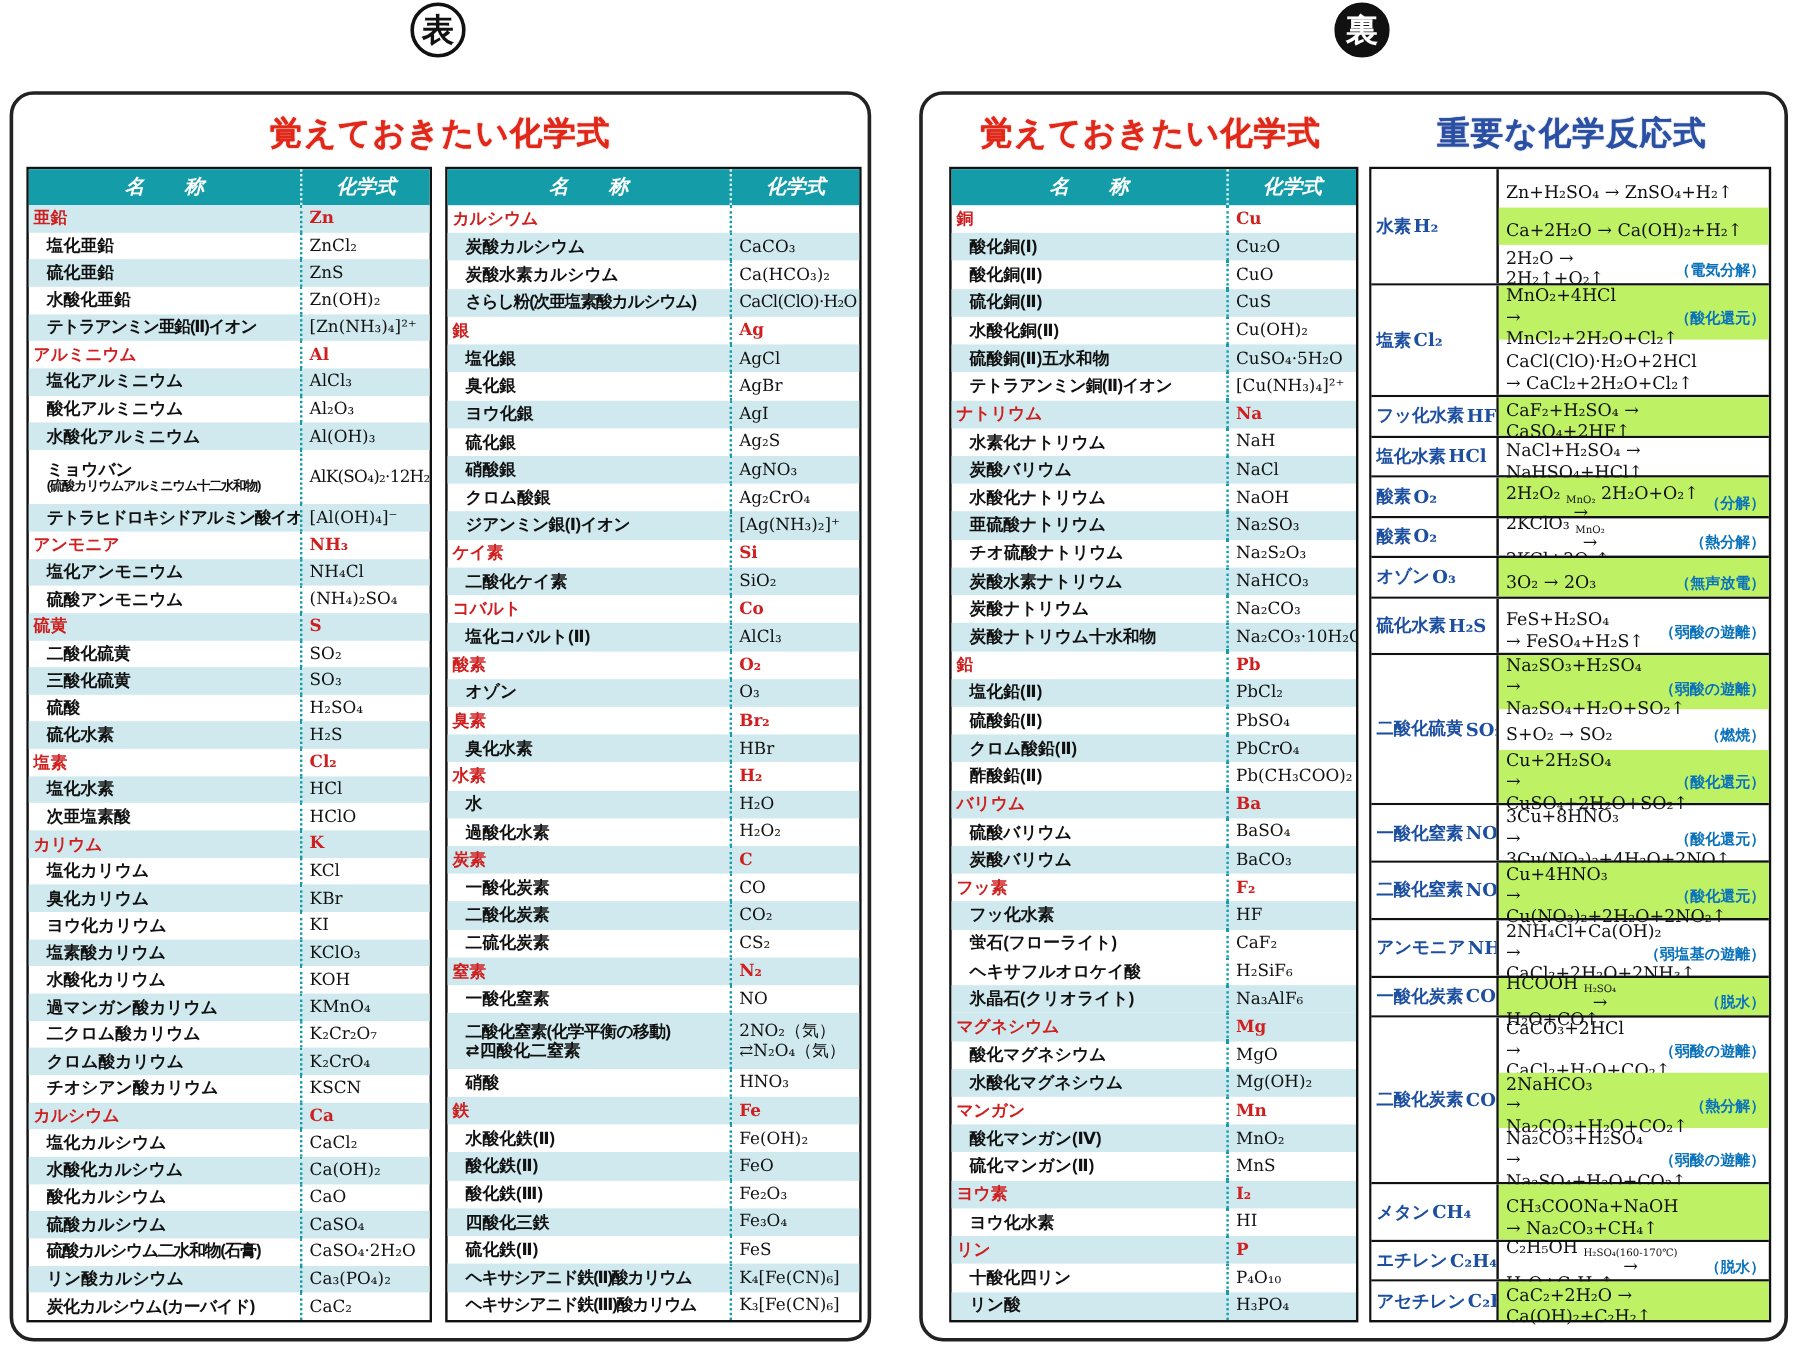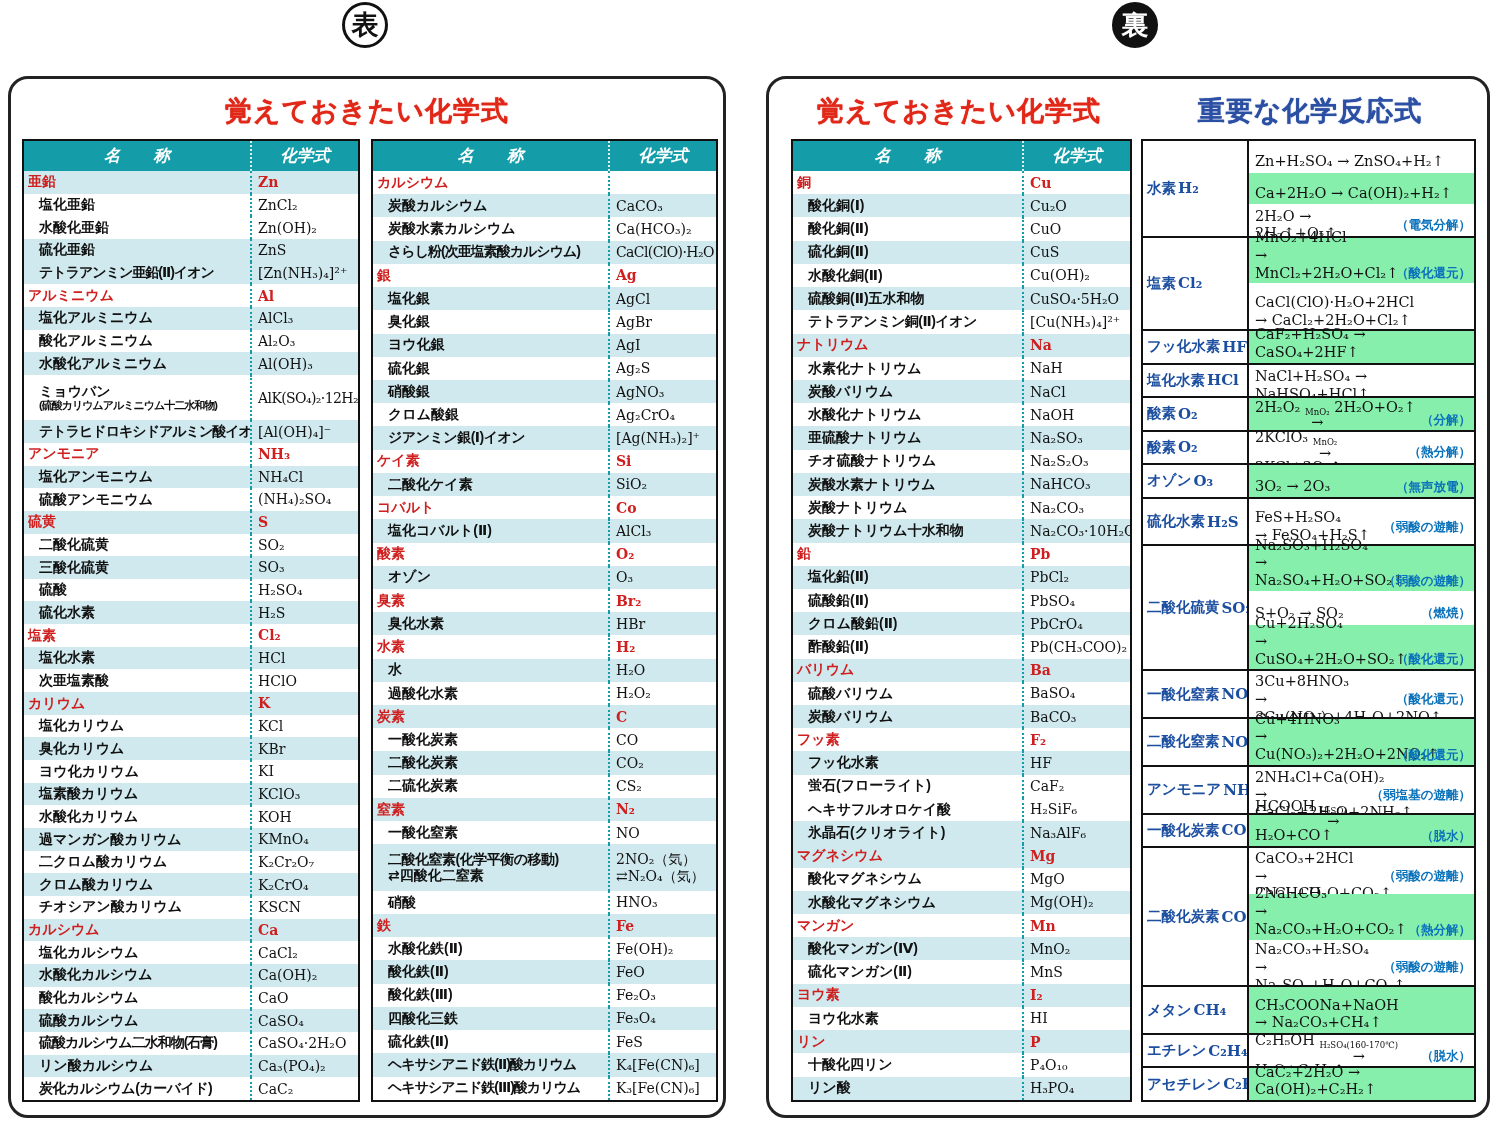--- a/index.html
+++ b/index.html
@@ -61,21 +61,21 @@
   .rgroup:last-child{border-bottom:none;}
   .rlabel{flex:0 0 106px;border-right:2px solid #111;display:flex;
           align-items:center;padding-left:4px;box-sizing:border-box;
           color:#1d4fa0;font-weight:bold;font-size:14.5px;white-space:nowrap;
           overflow:hidden;background:#fff;}
   .rlabel .rf{font-family:"DejaVu Serif","Liberation Serif",serif;
               font-size:15px;margin-left:2px;font-weight:bold;}
   .req-col{flex:1;display:flex;flex-direction:column;min-width:0;}
   .req{display:flex;align-items:center;padding:12px 3px 1px 6px;min-height:0;
        font-family:"DejaVu Serif","Liberation Serif",serif;font-size:14.5px;}
-  .req.shaded{background:#86efac;align-items:flex-end;}
+  .req.shaded{background:#bef264;}
   .req-eq{flex:1;line-height:1.22;min-width:0;}
   .req-note{color:#0a72bb;font-size:12.5px;font-weight:bold;white-space:nowrap;
             margin-left:2px;font-family:"Liberation Sans","DejaVu Sans",sans-serif;}
   .catwrap{display:inline-flex;flex-direction:column;align-items:center;
            vertical-align:-3px;line-height:1;}
   .catwrap .cat{font-size:8.5px;line-height:1;white-space:nowrap;}
   .catwrap .arr{line-height:.85;}
 </style>
 </head>
 <body>
@@ -95,30 +95,30 @@
         <div class="td-f">
           <span>Zn</span>
         </div>
       </div>
       <div class="tr">
         <div class="td-n"><span>塩化亜鉛</span></div>
         <div class="td-f">
           <span>ZnCl₂</span>
         </div>
       </div>
+      <div class="tr shaded">
+        <div class="td-n"><span>硫化亜鉛</span></div>
+        <div class="td-f">
+          <span>ZnS</span>
+        </div>
+      </div>
       <div class="tr">
         <div class="td-n"><span>水酸化亜鉛</span></div>
         <div class="td-f">
           <span>Zn(OH)₂</span>
-        </div>
-      </div>
-      <div class="tr shaded">
-        <div class="td-n"><span>硫化亜鉛</span></div>
-        <div class="td-f">
-          <span>ZnS</span>
         </div>
       </div>
       <div class="tr shaded">
         <div class="td-n"><span style="letter-spacing: -1px;">テトラアンミン亜鉛(Ⅱ)イオン</span></div>
         <div class="td-f">
           <span>[Zn(NH₃)₄]²⁺</span>
         </div>
       </div>
       <div class="tr sec">
         <div class="td-n"><span>アルミニウム</span></div>

